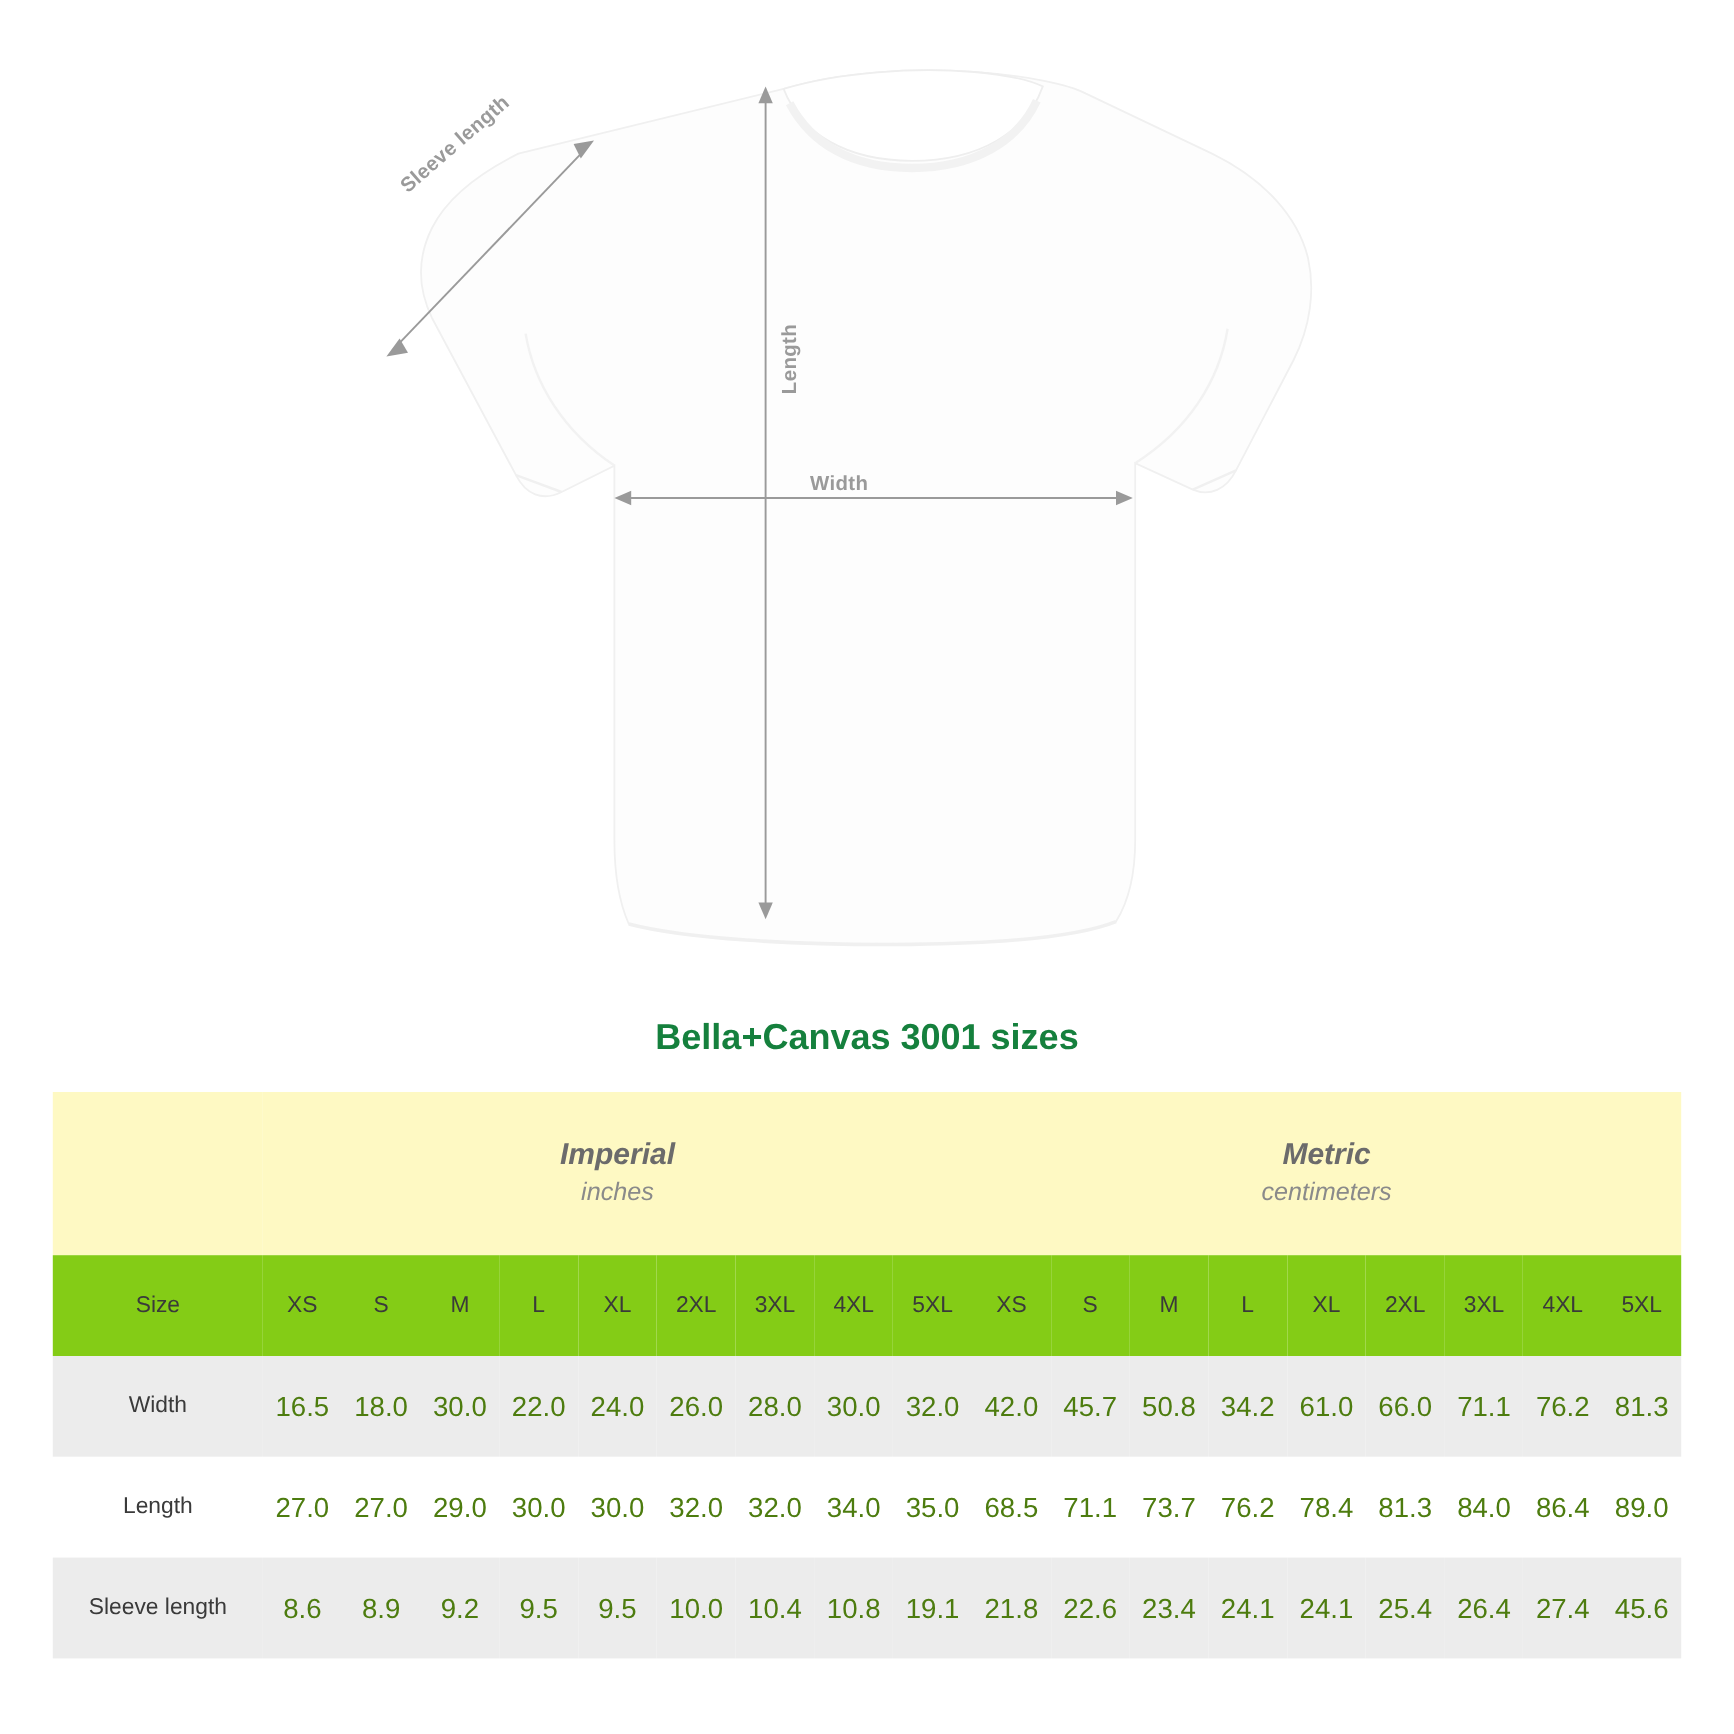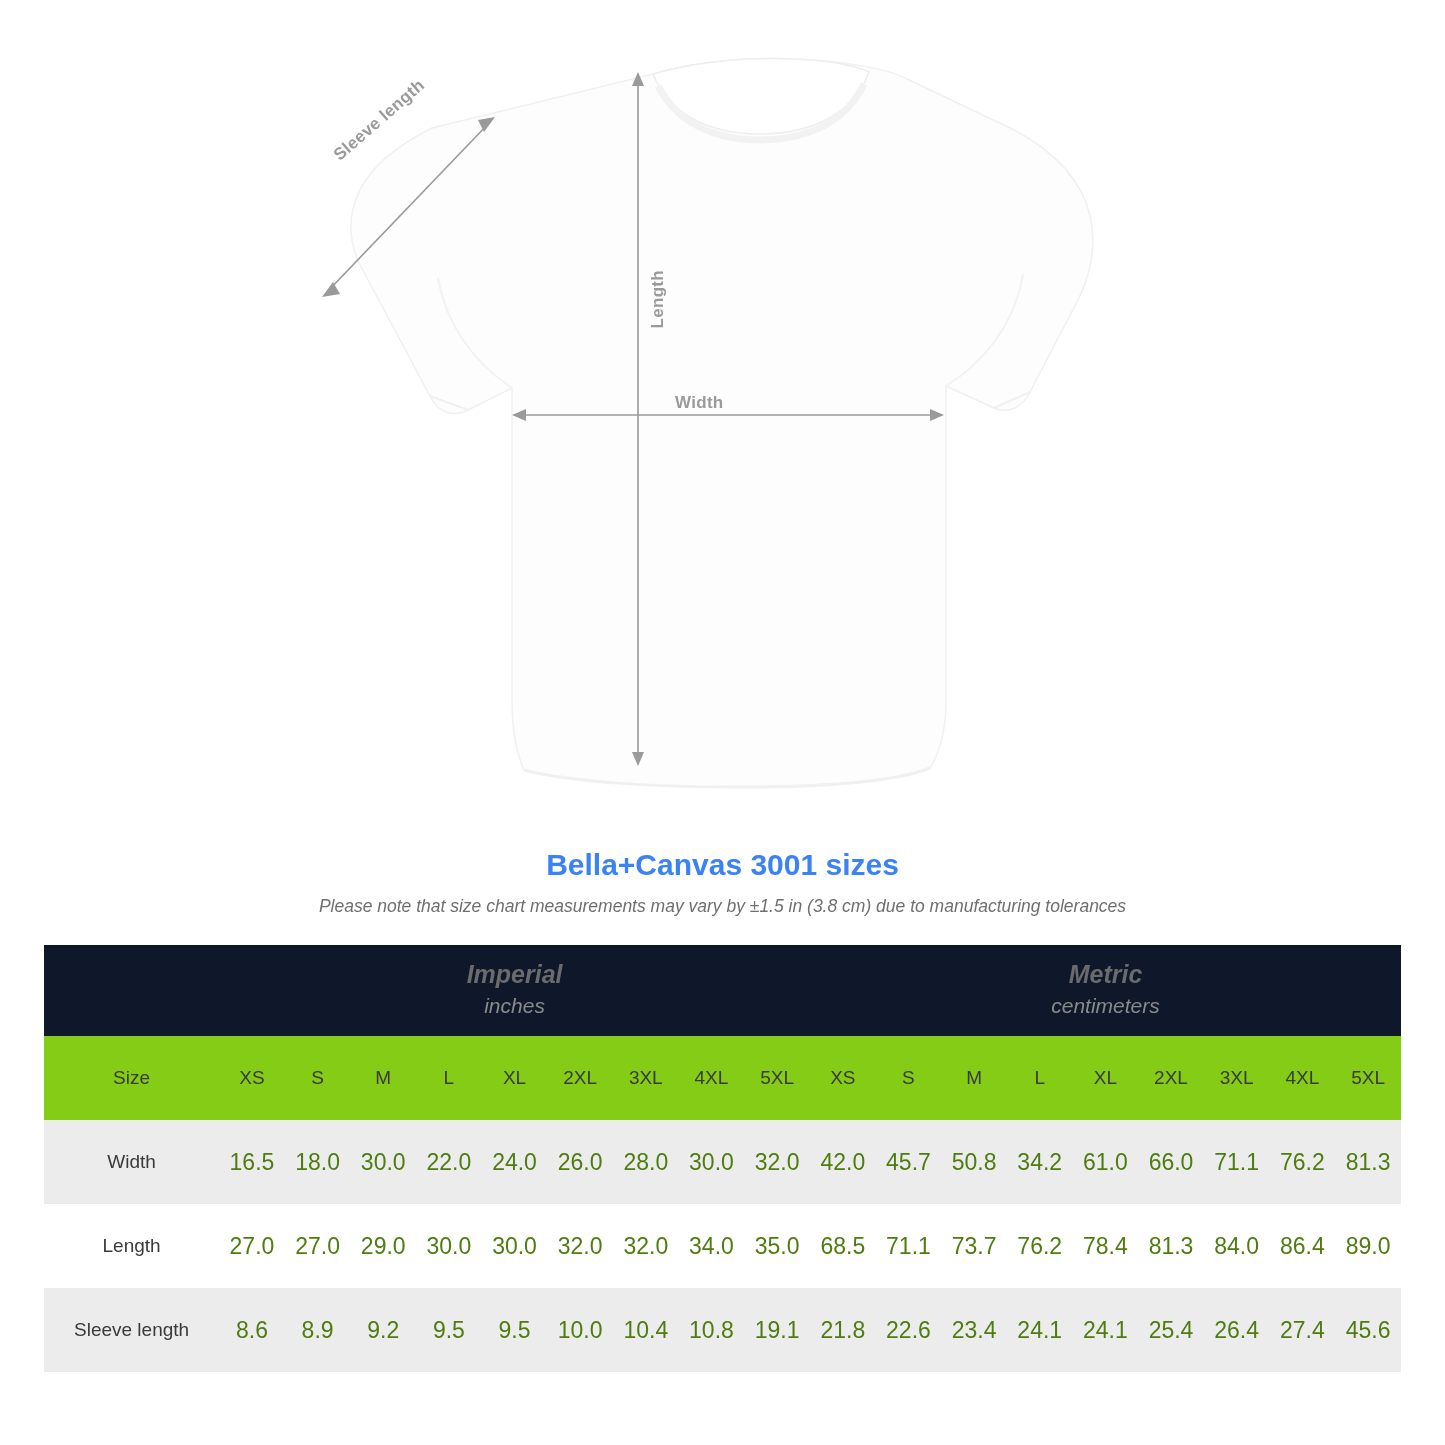--- a/index.html
+++ b/index.html
@@ -54,21 +54,21 @@
   }
 
   
   .title-block {
     text-align: center;
     margin-top: 28px;
   }
   .chart-title {
     font-size: 30px;
     font-weight: bold;
-    color: #3b82f6;
+    color: #15803d;
     margin: 0 0 14px 0;
   }
   .chart-note {
     font-size: 17.5px;
     font-style: italic;
     color: #6f6f6f;
     margin: 0;
   }
 
   
@@ -79,22 +79,22 @@
     border-collapse: collapse;
     width: 1357px;
     table-layout: fixed;
   }
   table.size-table td, table.size-table th {
     text-align: center;
     vertical-align: middle;
     font-weight: normal;
   }
   .unit-header td {
-    background: #0f172a;
-    height: 91px;
+    background: #fef9c3;
+    height: 136px;
     padding: 0;
   }
   .unit-name {
     font-size: 25px;
     font-style: italic;
     font-weight: bold;
     color: #6b6b6b;
     line-height: 1.25;
   }
   .unit-sub {
@@ -191,21 +191,20 @@
     </g>
   </svg>
 
   <span class="dim-label length">Length</span>
   <span class="dim-label width">Width</span>
   <span class="dim-label sleeve">Sleeve length</span>
 </div>
 
 <div class="title-block">
   <h1 class="chart-title">Bella+Canvas 3001 sizes</h1>
-  <p class="chart-note">Please note that size chart measurements may vary by ±1.5 in (3.8 cm) due to manufacturing tolerances</p>
 </div>
 
 <div class="table-wrap">
   <table class="size-table">
     <colgroup>
       <col class="col-label">
       <col class="col-cell">
         <col class="col-cell">
         <col class="col-cell">
         <col class="col-cell">

